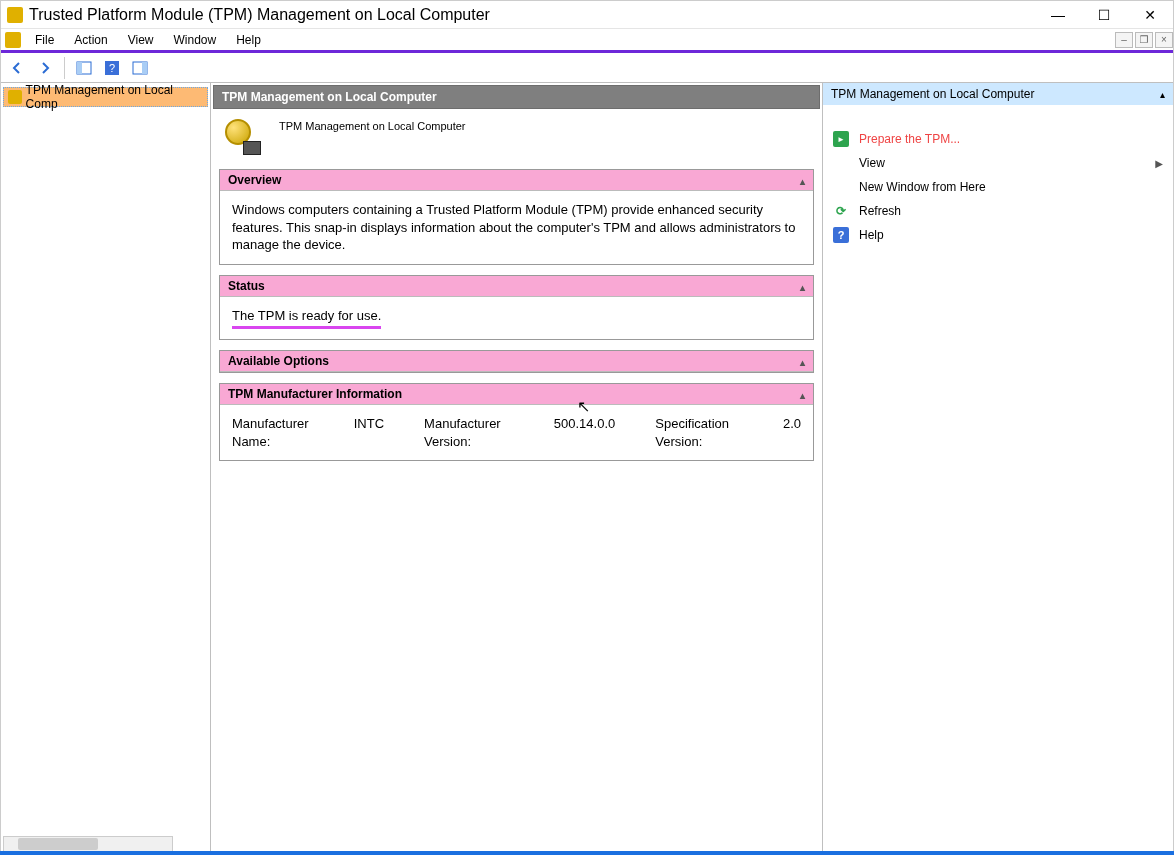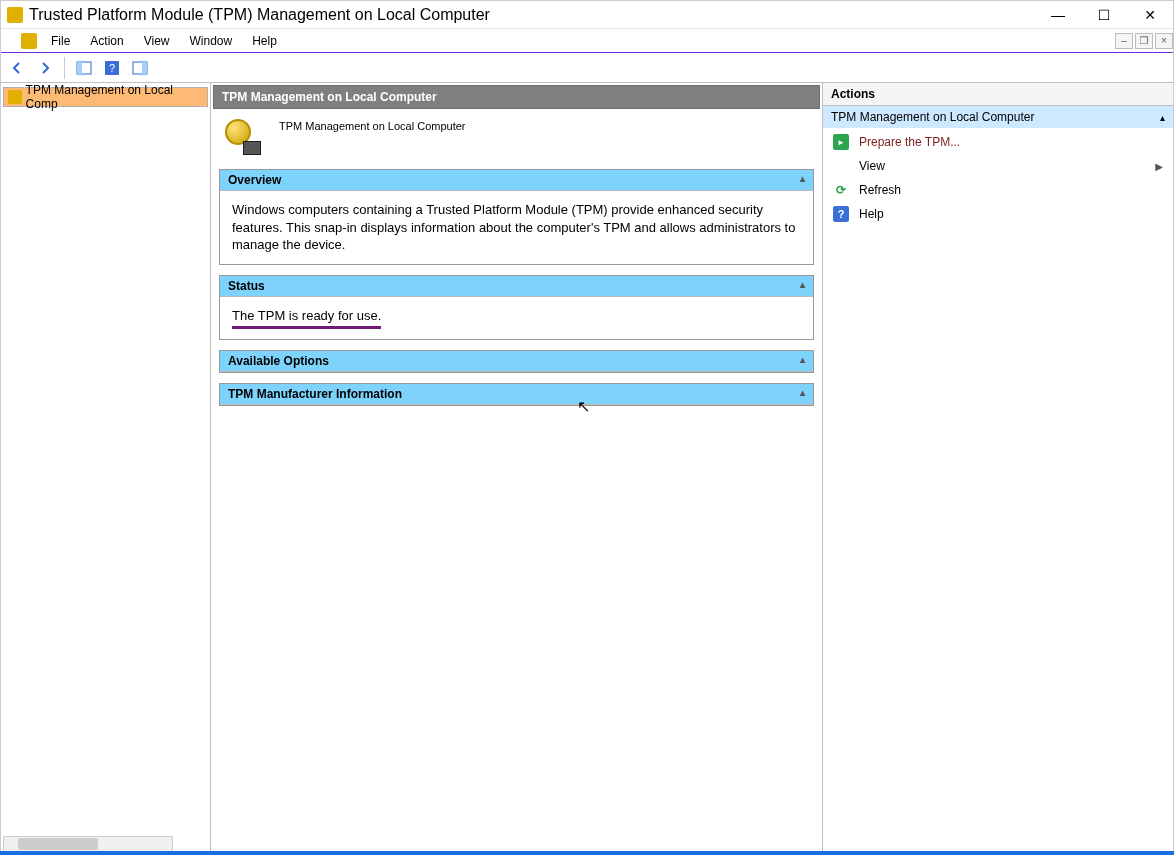--- a/index.html
+++ b/index.html
@@ -35,22 +35,21 @@
     width: 46px; height: 28px;
     display: flex; align-items: center; justify-content: center;
     font-size: 14px; font-family: Arial, sans-serif;
   }
   
   .menubar {
     display: flex;
     align-items: center;
     height: 24px;
     background: #fff;
-    border-bottom: 1px solid #6d28d9;
-    padding-left: 16px;
+    border-bottom: 3px solid #6d28d9;
   }
   .menubar .mb-icon {
     width: 16px; height: 16px; margin: 0 4px;
     background: #e0b000; border-radius: 2px;
   }
   .menubar .menuitem { padding: 0 10px; }
   .menubar .mdi-group { margin-left: auto; display: flex; }
   .menubar .mdi-group .mdi {
     width: 18px; height: 16px; border: 1px solid #bbb; margin-left: 2px;
     font-size: 10px; display:flex; align-items:center; justify-content:center;
@@ -136,37 +135,37 @@
   .intro-row .tpm-icon .chip {
     width:18px; height:14px; background:#555; position:absolute; right:0; bottom:0;
     border:1px solid #222;
   }
   .intro-text { font-size: 11px; line-height: 1.3; }
   .section {
     border: 1px solid #999;
     margin: 10px 0;
   }
   .section-header {
-    display:flex; align-items:flex-start;
-    background: #7dd3fc;
+    display:flex; align-items:flex-end;
+    background: #f9a8d4;
     padding: 3px 8px;
     font-weight: bold;
     font-size: 12px;
     border-bottom: 1px solid #bbb;
   }
   .section-header .collapse-caret {
     margin-left: auto; font-size: 10px; color:#555;
   }
   .section-body {
     padding: 10px 12px;
     font-size: 13px;
     line-height: 1.35;
   }
   .status-underline {
-    border-bottom: 3px solid #701a75;
+    border-bottom: 3px solid #d946ef;
     display: inline-block;
     padding-bottom: 2px;
   }
   .mfr-row { display:flex; gap:40px; }
   .mfr-item { display:flex; gap:6px; }
   
   .cursor {
     position:absolute;
     left: 366px; top: 314px;
     font-size: 16px; color:#000;
@@ -188,21 +187,21 @@
     display:flex; align-items:center;
   }
   .actions-subhead .caret { margin-left:auto; font-size:10px; }
   .action-list { padding: 2px 0; }
   .action-item {
     display:flex; align-items:center;
     padding: 4px 10px;
     gap: 10px;
     font-size: 12px;
   }
-  .action-item.disabled { color:#7f1d1d; }
+  .action-item.disabled { color:#ef4444;margin-top:20px; }
   .action-item .ai-icon {
     width:16px; height:16px;
     display:flex; align-items:center; justify-content:center;
   }
   .action-item .submenu-caret { margin-left:auto; font-size:10px; color:#555;}
   .ai-green { background:#2da44e; border-radius:2px; }
   .ai-green::after{content:"►"; color:#fff; font-size:8px;}
   .ai-refresh { color:#2da44e; font-weight:bold; }
   .ai-help { background:#3a6fd8; color:#fff; font-weight:bold; border-radius:2px; font-size:11px;}
   .bottom-strip {
@@ -316,43 +315,62 @@
           <span>Available Options</span>
           <span class="collapse-caret">▴</span>
         </div>
       </div>
 
       <div class="section">
         <div class="section-header">
           <span>TPM Manufacturer Information</span>
           <span class="collapse-caret">▴</span>
         </div>
+        <div class="section-body">
+          <div class="mfr-row">
+            <div class="mfr-item">
+              <span>Manufacturer Name:</span>
+              <span>INTC</span>
+            </div>
+            <div class="mfr-item">
+              <span>Manufacturer Version:</span>
+              <span>500.14.0.0</span>
+            </div>
+            <div class="mfr-item">
+              <span>Specification Version:</span>
+              <span>2.0</span>
+            </div>
+          </div>
+        </div>
       </div>
 
     </div>
     <div class="cursor">↖</div>
   </div>
 
   <div class="actions-pane">
-    <div class="actions-title">Actions</div>
     <div class="actions-subhead">
       <span>TPM Management on Local Computer</span>
       <span class="caret">▴</span>
     </div>
     <div class="action-list">
       <div class="action-item disabled">
         <div class="ai-icon ai-green"></div>
         <span>Prepare the TPM...</span>
       </div>
       <div class="action-item">
         <div class="ai-icon"></div>
         <span>View</span>
         <span class="submenu-caret">▶</span>
       </div>
       <div class="action-item">
+        <div class="ai-icon"></div>
+        <span>New Window from Here</span>
+      </div>
+      <div class="action-item">
         <div class="ai-icon ai-refresh">⟳</div>
         <span>Refresh</span>
       </div>
       <div class="action-item">
         <div class="ai-icon ai-help">?</div>
         <span>Help</span>
       </div>
     </div>
   </div>
 

